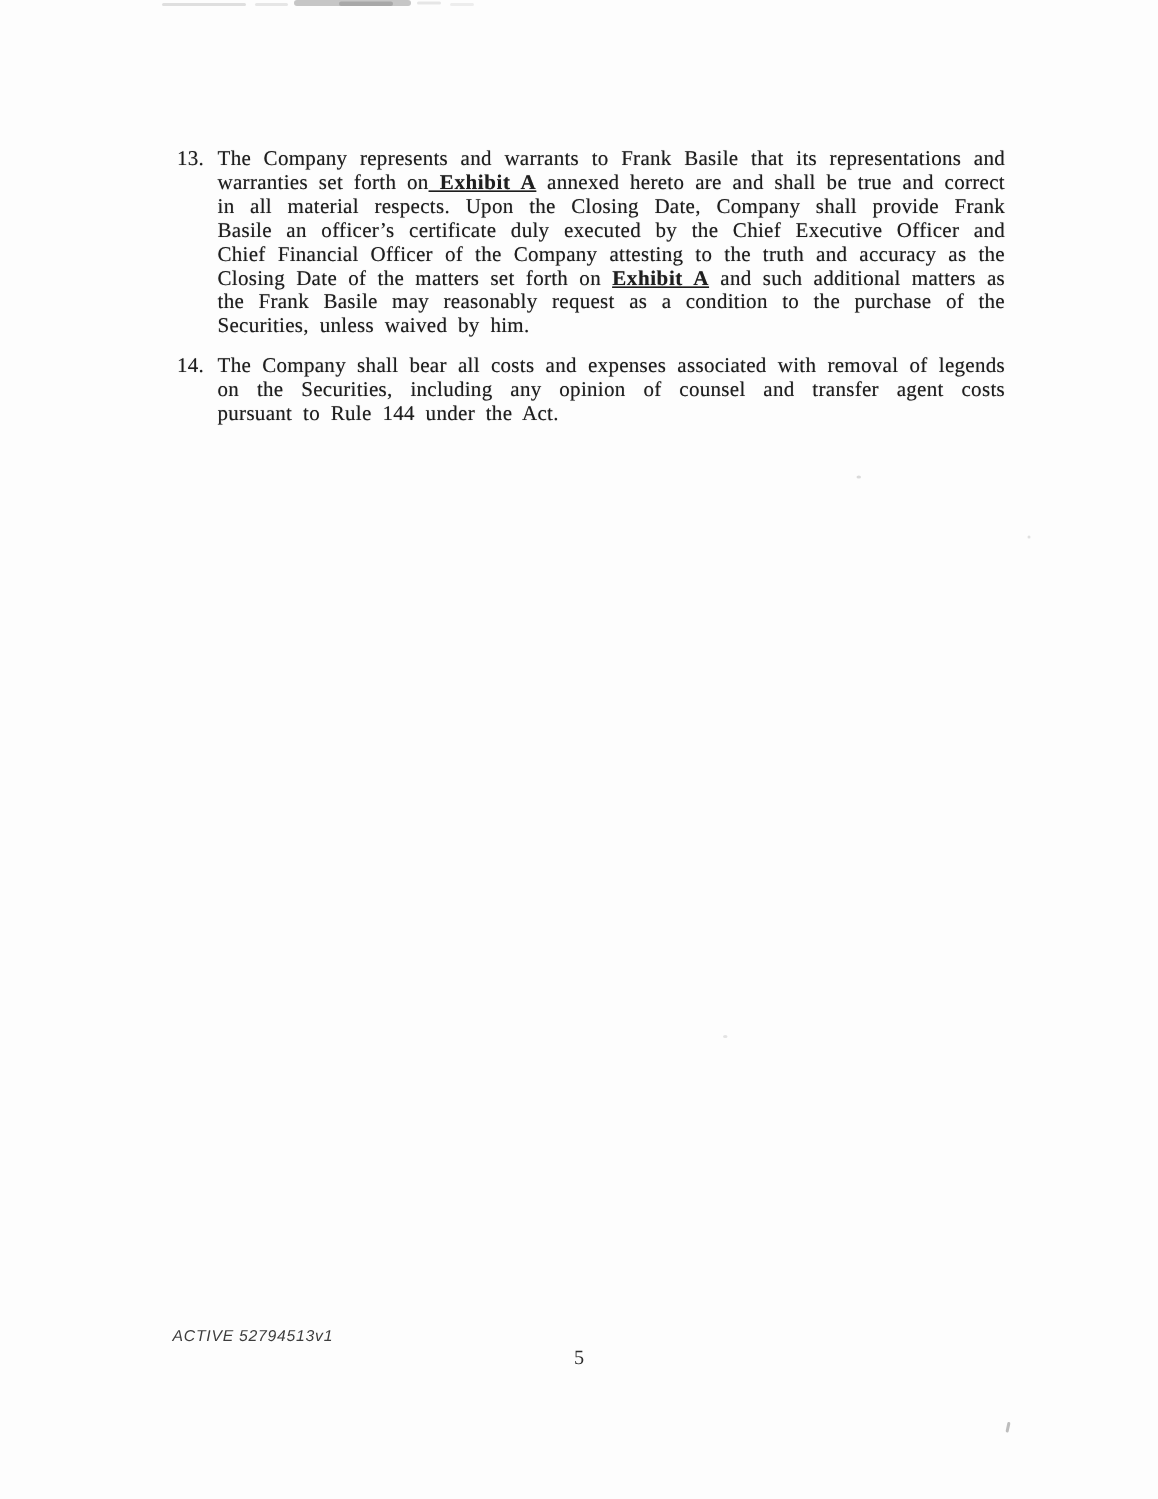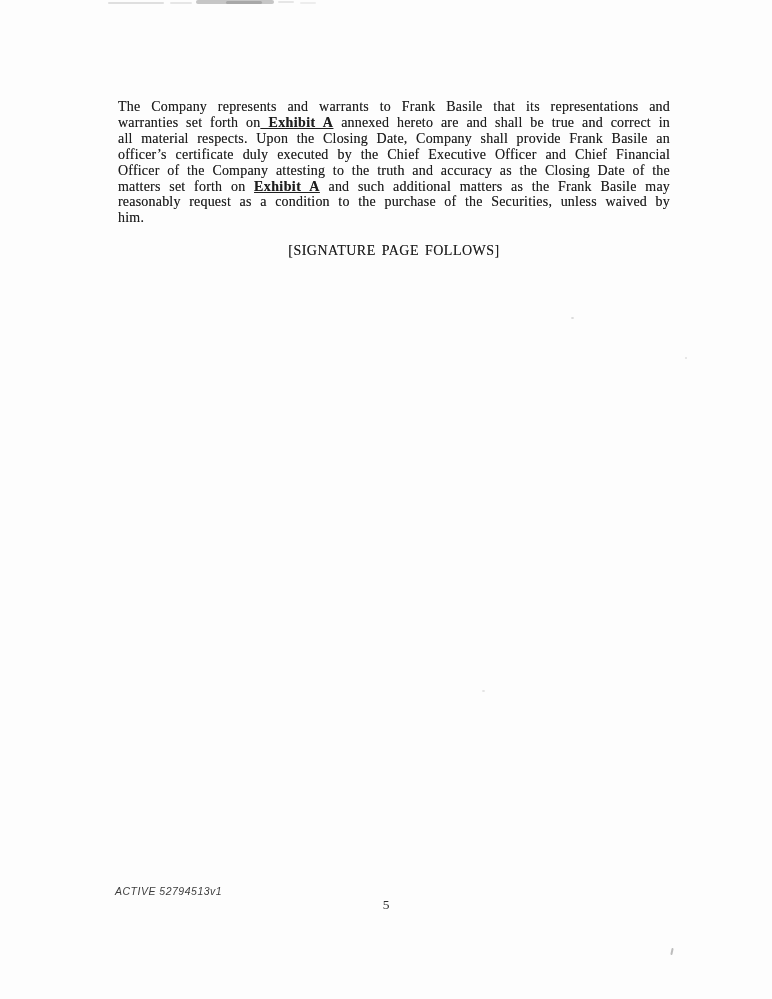--- a/index.html
+++ b/index.html
@@ -96,24 +96,28 @@
   <div class="streak" style="left:300px; top:2px; width:16px; height:2px; background:rgba(150,150,150,0.15);"></div>
 
   <div class="speck" style="left:571px; top:317px; width:3px; height:2px; background:rgba(140,140,140,0.30);"></div>
   <div class="speck" style="left:685px; top:357px; width:2px; height:2px; background:rgba(150,150,150,0.28);"></div>
   <div class="speck" style="left:482px; top:690px; width:3px; height:2px; background:rgba(150,150,150,0.25);"></div>
   <div class="speck" style="left:671px; top:948px; width:2px; height:7px; border-radius:1px; background:rgba(110,110,110,0.45); transform:rotate(12deg);"></div>
 
   <div class="content">
 
     <div class="para">
+      <span class="num">13.</span>
       <span class="ptext"><span>The Company represents and warrants to Frank Basile that its representations and warranties set forth on</span><span class="seg-bold"> Exhibit A</span><span> annexed hereto are and shall be true and correct in all material respects. Upon the Closing Date, Company shall provide Frank Basile an officer’s certificate duly executed by the Chief Executive Officer and Chief Financial Officer of the Company attesting to the truth and accuracy as the Closing Date of the matters set forth on </span><span class="seg-bold">Exhibit A</span><span> and such additional matters as the Frank Basile may reasonably request as a condition to the purchase of the Securities, unless waived by him.</span></span>
     </div>
 
+    <div class="para">
+      <span class="num">14.</span>
+      <span class="ptext"><span>The Company shall bear all costs and expenses associated with removal of legends on the Securities, including any opinion of counsel and transfer agent costs pursuant to Rule 144 under the Act.</span></span>
+    </div>
 
-    <div class="signature">[SIGNATURE PAGE FOLLOWS]</div>
 
   </div>
 
   <div class="doc-id">ACTIVE 52794513v1</div>
   <div class="page-number">5</div>
 
 </div>
 
 </body></html>

